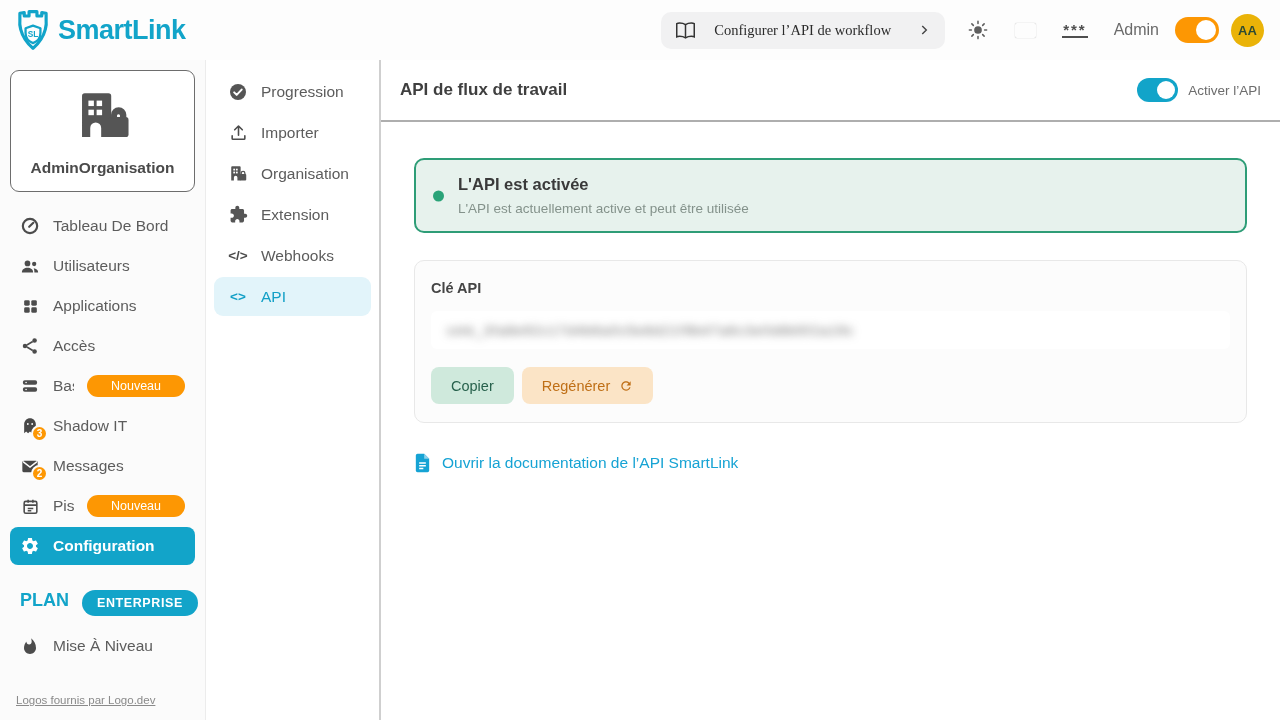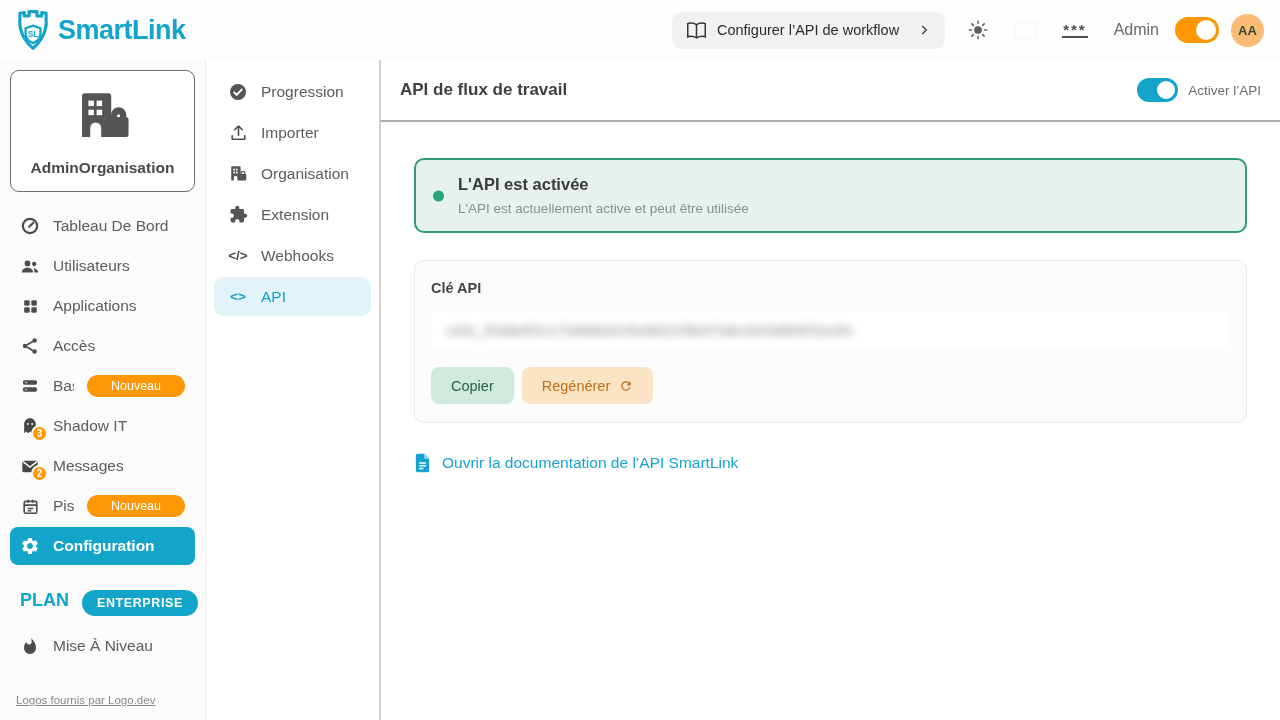--- a/index.html
+++ b/index.html
@@ -6,34 +6,34 @@
   html,body { width:1280px; height:720px; overflow:hidden; }
   body { font-family:"Liberation Sans", sans-serif; background:#fff; color:#444; }
 
   .app { width:1280px; height:720px; display:flex; flex-direction:column; }
 
   
   .topbar { height:60px; flex:0 0 60px; display:flex; align-items:center; padding:0 16px 0 12px; background:#fdfdfd; }
   .brand { display:flex; align-items:center; gap:4px; cursor:pointer; }
   .brand-name { font-size:27px; font-weight:800; color:#12a4c9; letter-spacing:-0.5px; }
   .topbar-right { margin-left:auto; display:flex; align-items:center; }
-  .workflow-pill { display:flex; align-items:center; gap:10px; background:#f1f1f2; border:none; border-radius:10px; height:37px; padding:0 14px; font-family:Liberation Sans, sans-serif; font-size:14.5px; color:#2b2b2b; cursor:pointer; }
+  .workflow-pill { display:flex; align-items:center; gap:18px; background:#f1f1f2; border:none; border-radius:10px; height:37px; padding:0 14px; font-family:Liberation Serif, serif; font-size:14.5px; color:#2b2b2b; cursor:pointer; }
   .workflow-pill .chev { margin-left:8px; display:flex; }
   .icon-btn { background:none; border:none; cursor:pointer; display:flex; align-items:center; justify-content:center; padding:0; }
   .sun { margin-left:22px; }
   .flag { margin-left:26px; width:21px; height:15px; border-radius:2px; overflow:hidden; display:flex; box-shadow:0 0 1px rgba(0,0,0,.35); }
   .flag div { flex:1; }
   .flag .b { background:#1f3a93; } .flag .w { background:#fff; } .flag .r { background:#e8322e; }
   .dots { margin-left:26px; font-size:15px; font-weight:bold; letter-spacing:2px; color:#4f4f4f; border-bottom:2px solid #4f4f4f; line-height:11px; height:15px; padding:0 1px; }
   .admin-label { margin-left:26px; font-size:16px; color:#6a6a6a; }
   .toggle { position:relative; border-radius:999px; cursor:pointer; flex:0 0 auto; }
   .toggle .knob { position:absolute; background:#fff; border-radius:50%; top:3px; }
   .toggle-orange { margin-left:16px; width:44px; height:26px; background:#fd9703; }
   .toggle-orange .knob { width:20px; height:20px; right:3px; }
-  .avatar { margin-left:12px; width:33px; height:33px; border-radius:50%; background:#fdba74; color:#2d4b33; font-size:13px; font-weight:bold; display:flex; align-items:center; justify-content:center; cursor:pointer; }
+  .avatar { margin-left:12px; width:33px; height:33px; border-radius:50%; background:#eab308; color:#2d4b33; font-size:13px; font-weight:bold; display:flex; align-items:center; justify-content:center; cursor:pointer; }
 
   
   .page-body { flex:1; display:flex; min-height:0; }
 
   
   .sidebar { width:206px; flex:0 0 206px; background:#fbfbfb; border-right:1px solid #ececec; padding:10px; position:relative; }
   .org-card { border:1.5px solid #6d6d6d; border-radius:9px; background:#fff; padding:18px 8px 14px; display:flex; flex-direction:column; align-items:center; gap:14px; cursor:pointer; }
   .org-card .org-name { font-size:15.5px; font-weight:bold; color:#4a4a4a; }
   .menu { margin-top:14px; display:flex; flex-direction:column; }
   .menu-row { height:40px; display:flex; align-items:center; gap:13px; padding:0 10px; border-radius:8px; cursor:pointer; color:#5c5c5c; font-size:15.5px; position:relative; }

